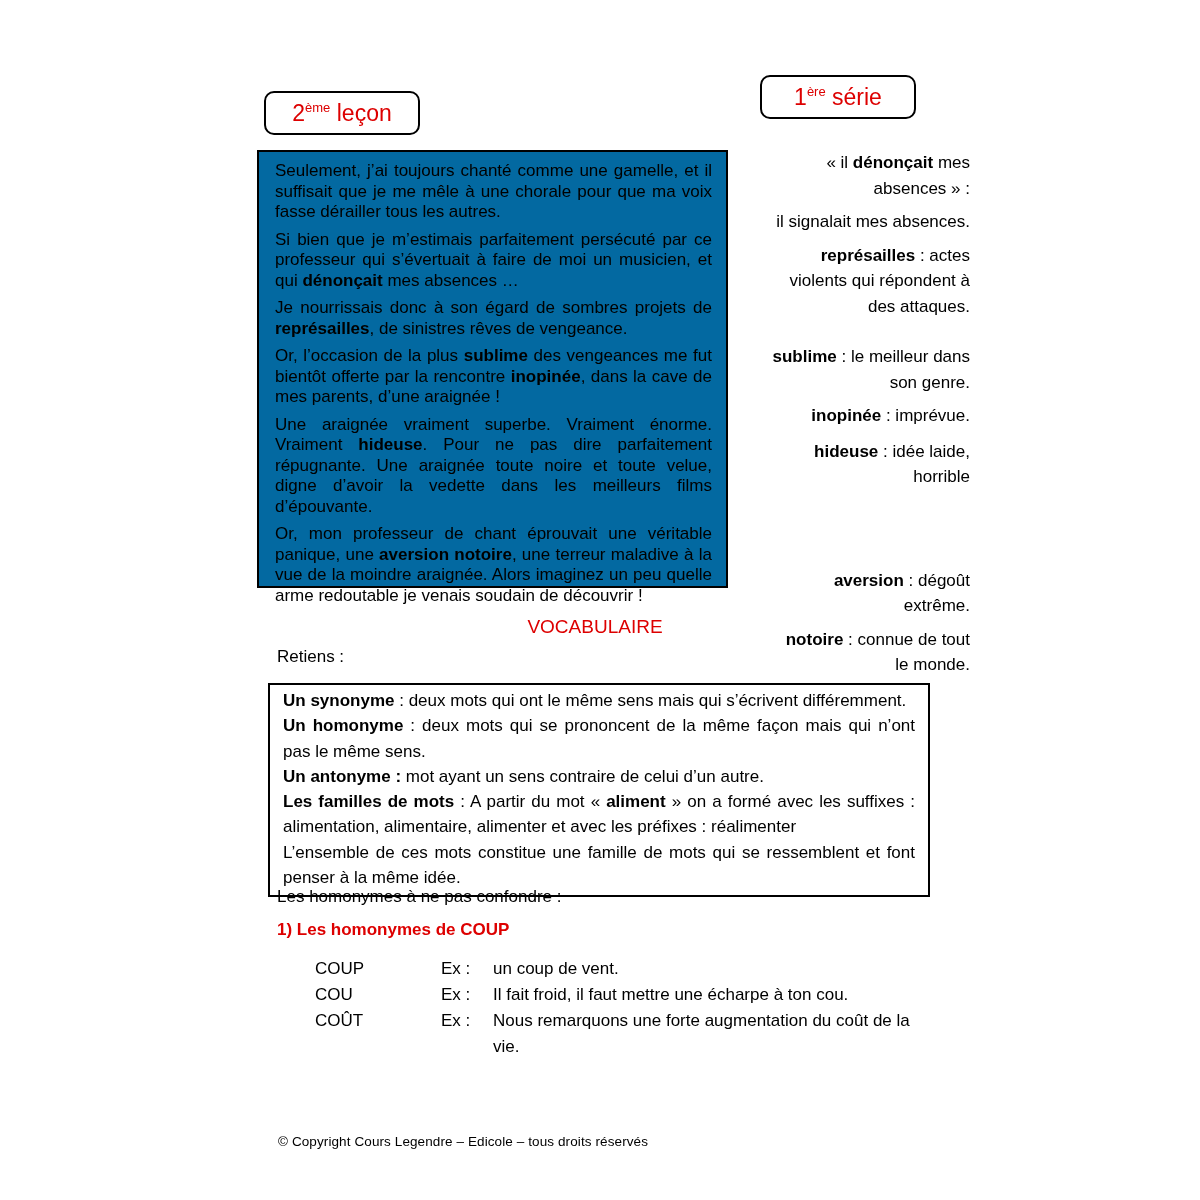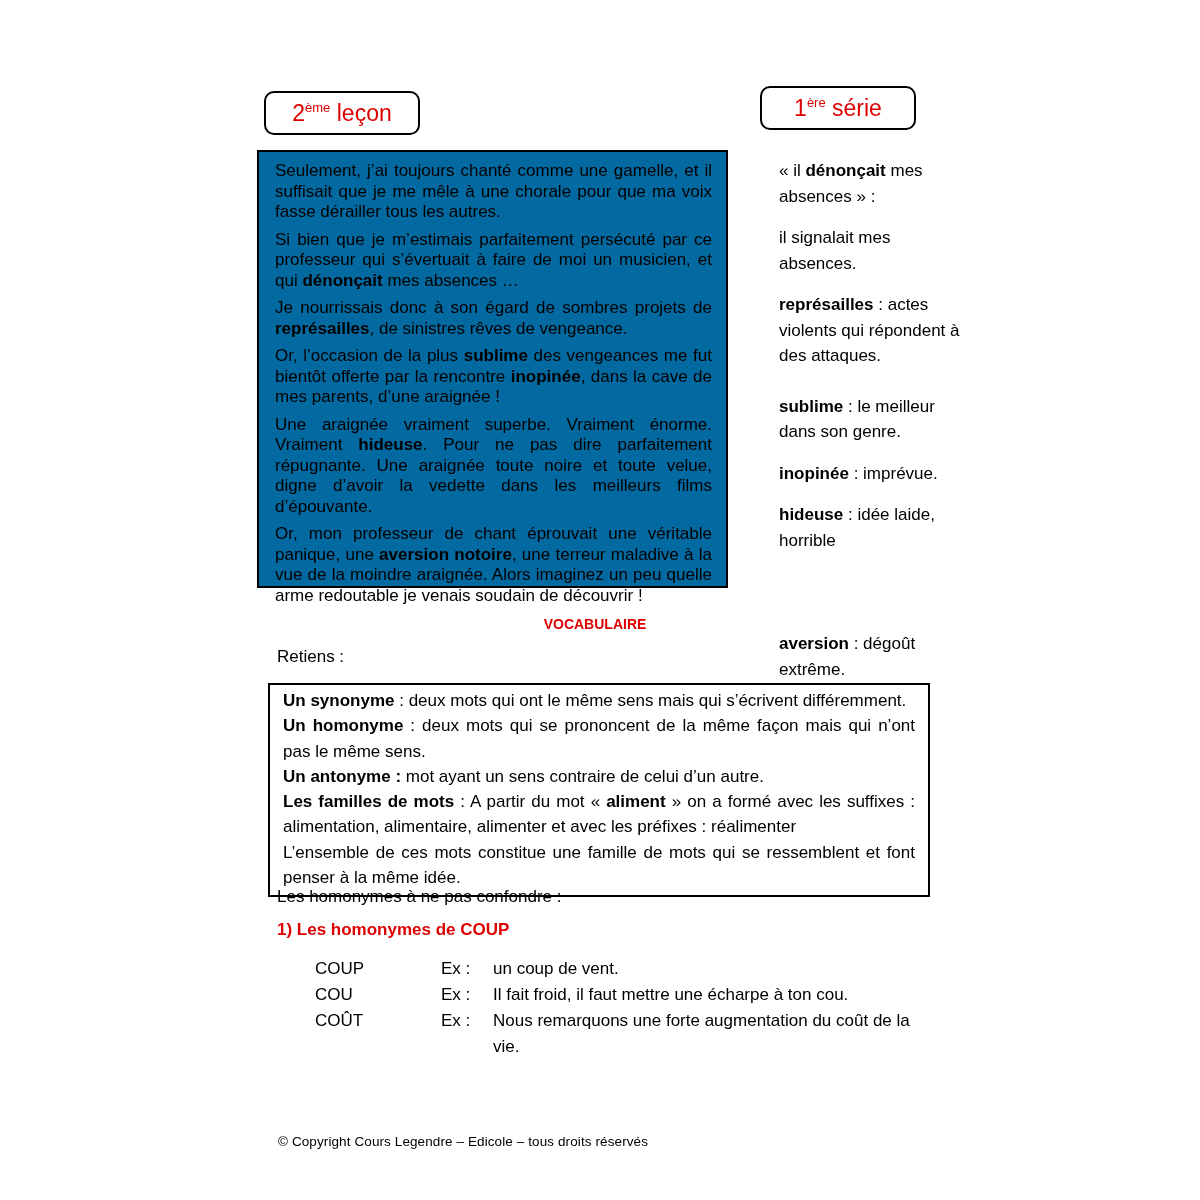--- a/index.html
+++ b/index.html
@@ -20,49 +20,49 @@
   .badge{
     position:absolute;
     width:156px;height:44px;
     border:2px solid #000;
     border-radius:10px;
     display:flex;align-items:center;justify-content:center;
     box-sizing:border-box;
     background:#fff;
   }
   .badge-lesson{left:264px;top:75px;margin-top:16px;}
-  .badge-series{left:760px;top:86px;text-align:center;}
+  .badge-series{left:760px;top:75px;text-align:center;}
   .badge-text{color:var(--red);font-size:23px;white-space:pre;}
   .badge-text sup{font-size:13px;line-height:0;vertical-align:super;}
   
   .story-box{
     position:absolute;left:257px;top:150px;width:471px;height:438px;
     border:2px solid #000;box-sizing:border-box;
     padding:9px 14px 6px 16px;
     background:#0369a1;
   }
   .story-p{
     margin:0 0 7px 0;
     font-size:17px;line-height:20.5px;
     text-align:justify;
   }
   .story-p:last-child{margin-bottom:0;}
   
   .margin-notes{
     position:absolute;left:763px;top:142px;width:215px;
   }
-  .note-p{margin:16px;font-size:17px;line-height:25.5px;text-align:left;}
+  .note-p{margin:8px;font-size:17px;line-height:25.5px;text-align:right;}
   .note-group-1{margin-top:25px;}
   .note-group-2{margin-top:10px;}
   .note-group-3{margin-top:78px;}
   
   .vocab-title{
     position:absolute;left:257px;top:616px;width:676px;
     margin:0;text-align:center;
-    color:var(--red);font-size:14px;font-weight:bold;
+    color:var(--red);font-size:19px;font-weight:normal;
   }
   .retiens{position:absolute;left:277px;top:647px;font-size:17px;}
   .def-box{
     position:absolute;left:268px;top:683px;width:662px;
     border:2px solid #000;box-sizing:border-box;
     padding:3px 13px 5px 13px;
     background:#fff;
   }
   .def-p{margin:0;font-size:17px;line-height:25.3px;text-align:justify;}
   

